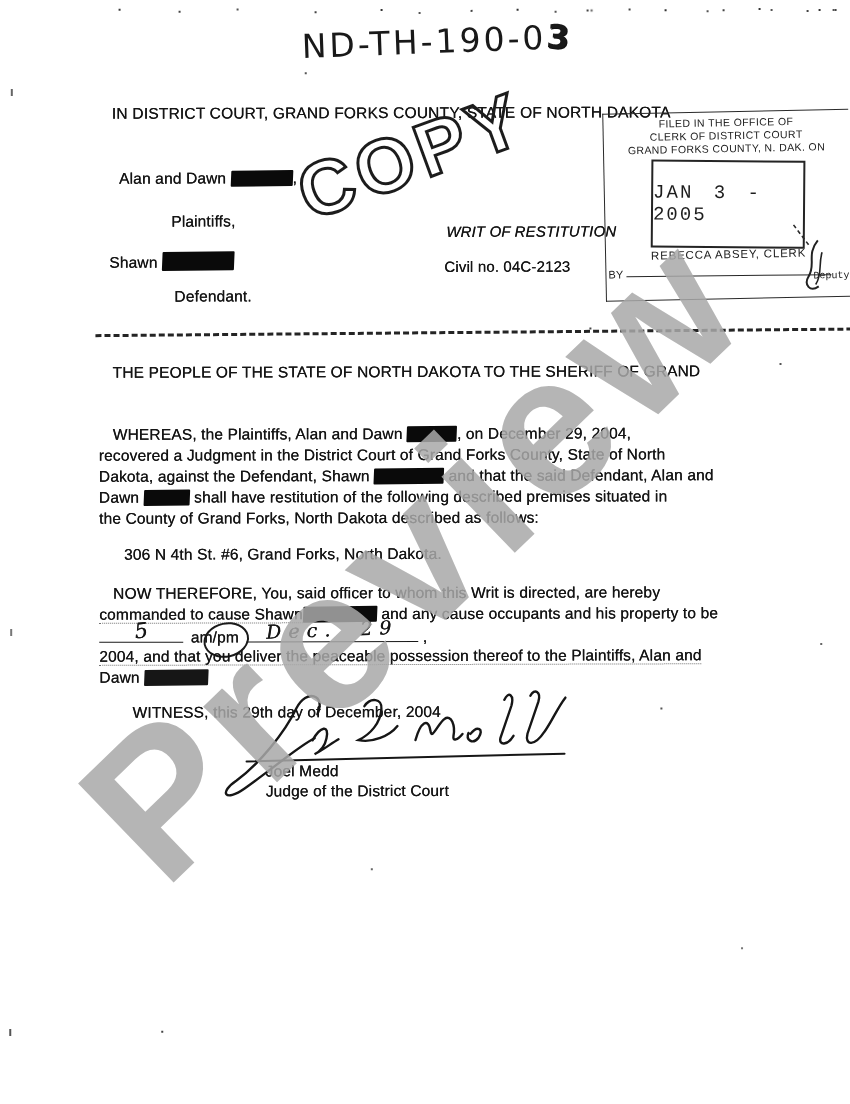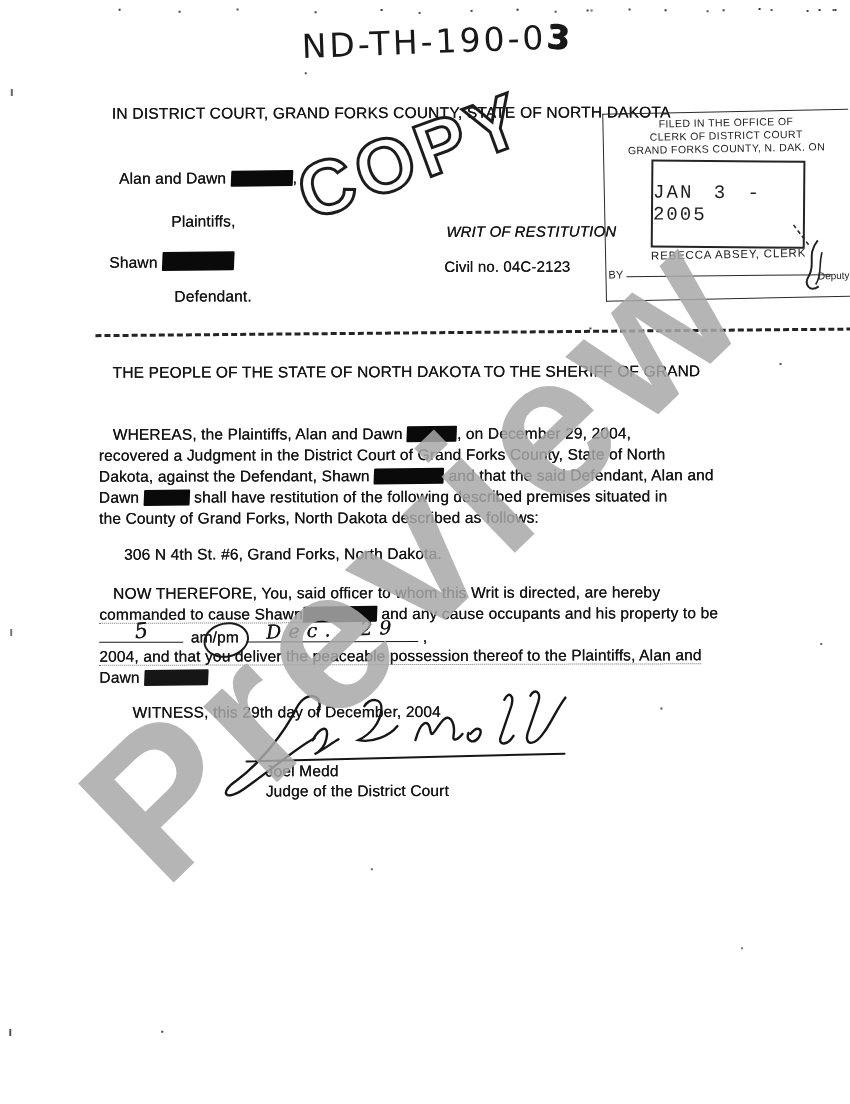--- a/index.html
+++ b/index.html
@@ -54,21 +54,21 @@
     border:2px solid #242424; transform:rotate(1.6deg);
     display:flex; align-items:center; justify-content:center;
   }
   .stamp .date{font-family:"Liberation Mono", monospace; font-size:19px;
     letter-spacing:2px; word-spacing:7px; color:#1d1d1d;}
   .stamp .clerk{position:absolute; left:0; top:136px; width:100%; text-align:center;
     font-size:11.5px; letter-spacing:.8px;}
   .stamp .byrow{position:absolute; left:2px; top:152px; width:240px; font-size:11px;}
   .stamp .by-line{display:inline-block; width:205px; border-bottom:1.5px solid #262626;
     height:11px; margin-left:3px; transform:rotate(.6deg);}
-  .stamp .deputy{position:absolute; right:2px; top:160px; font-size:10px;}
+  .stamp .deputy{position:absolute; right:2px; top:160px; font-size:10px;font-family:Liberation Mono, monospace;}
   .stamp .dmark{position:absolute; left:178px; top:112px;}
 
   
   .dashes{position:absolute; left:96px; top:331px; width:757px; height:0;
     border-top:3px dashed #242424; transform:rotate(-.35deg); z-index:5;}
 
   
   .uline{display:inline-block; border-bottom:1.7px solid #181818; height:15px; position:relative; vertical-align:baseline;}
   .hw{position:absolute; bottom:1px; width:100%; text-align:center;
     font-family:"DejaVu Serif", serif; font-style:italic; color:#161616;}

